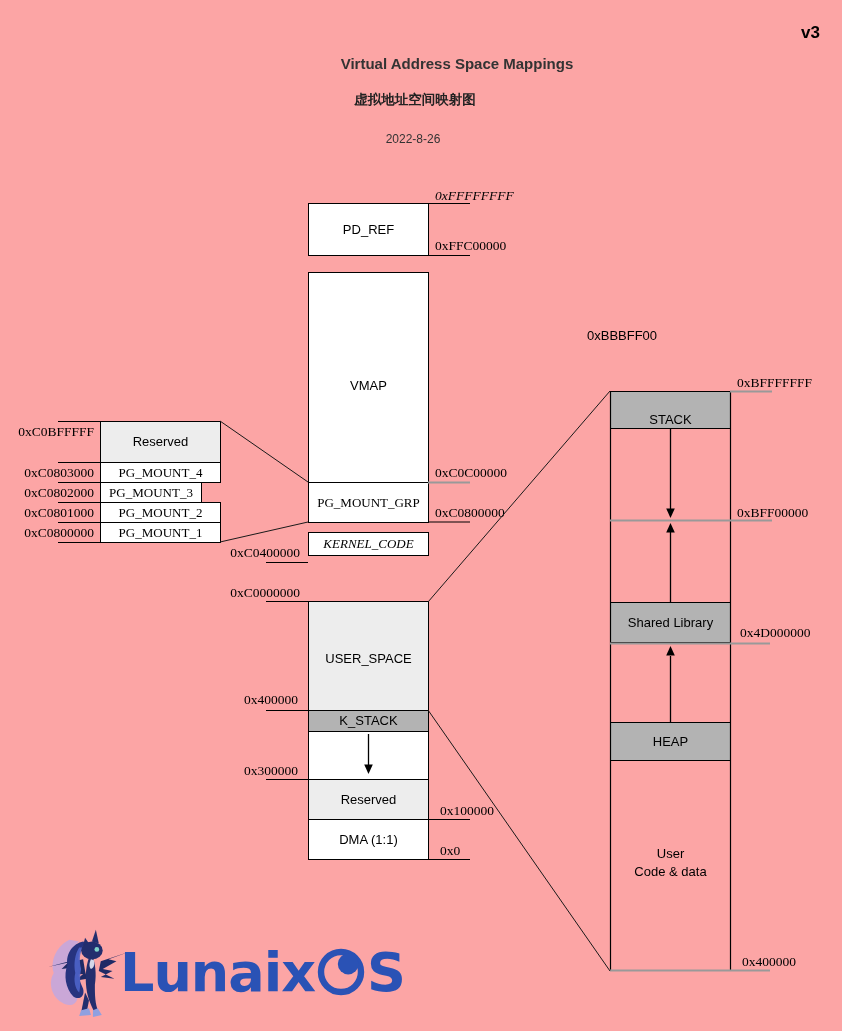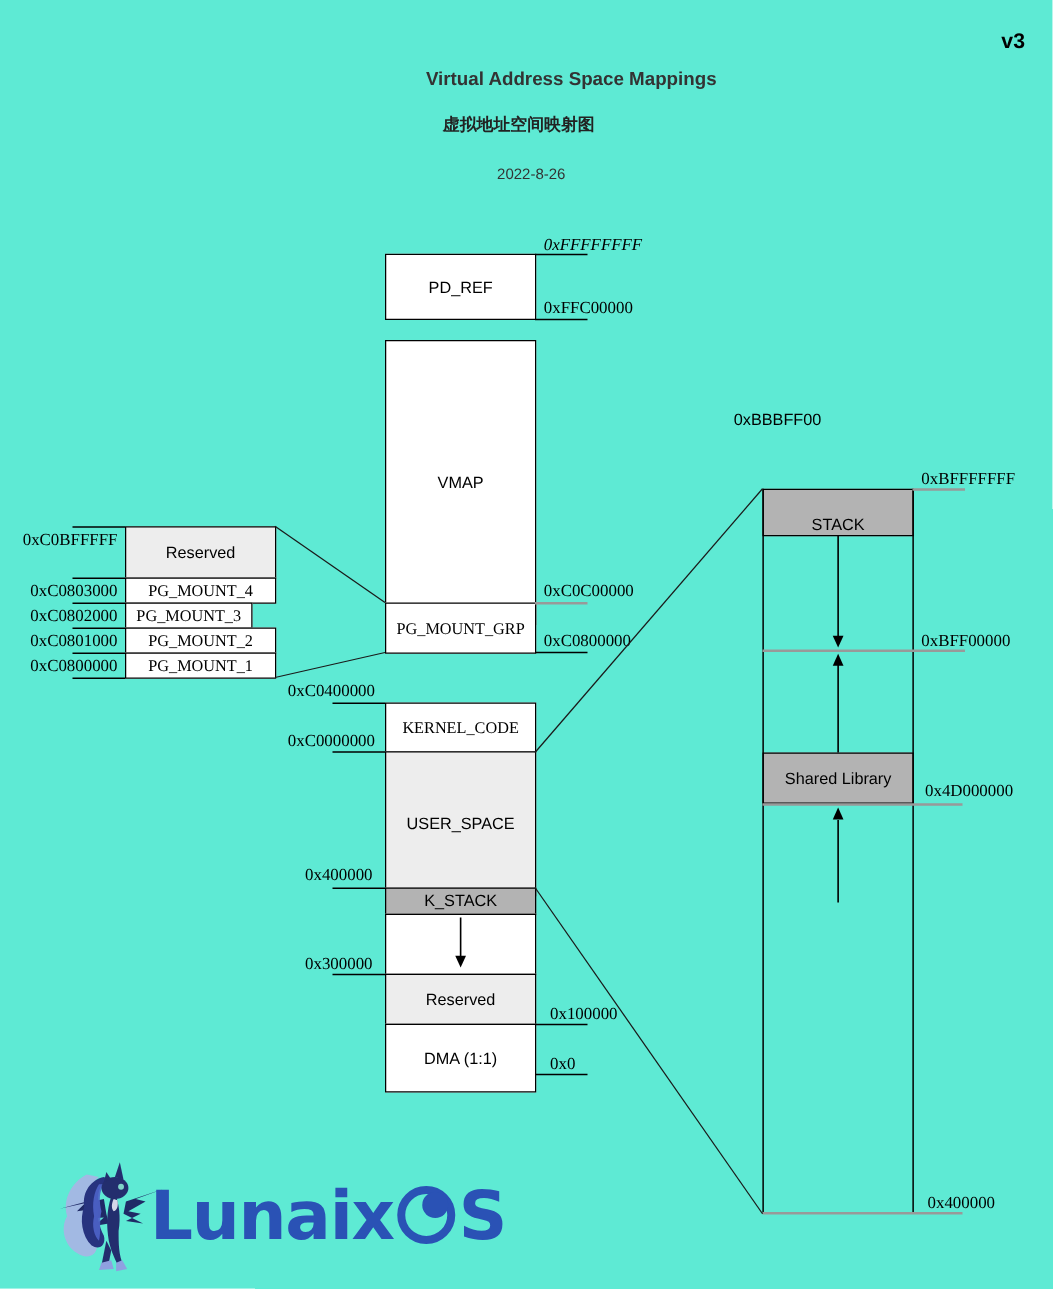--- a/index.html
+++ b/index.html
@@ -1,34 +1,34 @@
 <!DOCTYPE html>
 <html><head>
 <meta charset="utf-8">
 <style>
   html,body{margin:0;padding:0;background:#ffffff;}
-  .canvas{position:relative;width:842px;height:1031px;background:#5eead4;overflow:hidden;
+  .canvas{position:relative;width:842px;height:1031px;background:#fca5a5;overflow:hidden;
           font-family:"Liberation Sans",sans-serif;color:#000;}
   .box{position:absolute;box-sizing:border-box;border:1px solid #000;display:flex;
        align-items:center;justify-content:center;text-align:center;font-size:13px;
        background:#ffffff;line-height:1.2;}
   .gray{background:#b3b3b3;}
   .light{background:#ededed;}
   .serif{font-family:"Liberation Serif","DejaVu Serif",serif;}
   .addr{position:absolute;font-family:"Liberation Serif","DejaVu Serif",serif;
         font-size:13.5px;white-space:nowrap;}
   .addr-sans{position:absolute;font-family:"Liberation Sans",sans-serif;
         font-size:13px;white-space:nowrap;}
   .ralign{text-align:right;}
   .overlay{position:absolute;left:0;top:0;pointer-events:none;}
   .hdr-title{position:absolute;left:0;top:55px;width:826px;text-align:center;
         font-size:15px;font-weight:bold;color:#333;margin-left:44px;}
   .hdr-sub{position:absolute;left:0;top:91px;width:830px;text-align:center;
         font-size:13.5px;font-weight:bold;color:#222;}
-  .hdr-date{position:absolute;left:12px;top:132px;width:826px;text-align:center;
+  .hdr-date{position:absolute;left:0;top:132px;width:826px;text-align:center;
         font-size:12px;color:#333;}
   .ver{position:absolute;left:760px;top:23px;width:60px;text-align:right;
         font-size:17px;font-weight:bold;color:#000;}
   .usercode{position:absolute;left:610px;top:845px;width:121px;text-align:center;
         font-size:13px;line-height:1.35;}
   .logo-row{position:absolute;left:120px;top:934px;height:76px;display:flex;align-items:center;
         font-family:"DejaVu Sans","Liberation Sans",sans-serif;font-weight:bold;
         color:#2a52b5;font-size:54px;letter-spacing:-1px;}
   .moon-o{margin:0 2px;display:block;}
   .mascot{position:absolute;left:40px;top:922px;}
@@ -45,34 +45,34 @@
 
   <div class="box" style="left:308px;top:203px;width:121px;height:53px;">
     <span>PD_REF</span>
     </div>
   <div class="box" style="left:308px;top:255px;width:121px;height:228px;margin-top:17px;">
     <span>VMAP</span>
     </div>
   <div class="box serif" style="left:308px;top:482px;width:121px;height:41px;">
     <span>PG_MOUNT_GRP</span>
     </div>
-  <div class="box serif" style="left:308px;top:562px;width:121px;height:40px;">
+  <div class="box serif" style="left:308px;top:532px;width:121px;height:24px;font-style:italic;">
     <span>KERNEL_CODE</span>
     </div>
   <div class="box light" style="left:308px;top:601px;width:121px;height:116px;">
     <span>USER_SPACE</span>
     </div>
   <div class="box gray" style="left:308px;top:710px;width:121px;height:22px;">
     <span>K_STACK</span>
     </div>
   <div class="box" style="left:308px;top:731px;width:121px;height:49px;"></div>
   <div class="box light" style="left:308px;top:779px;width:121px;height:41px;">
     <span>Reserved</span>
     </div>
-  <div class="box" style="left:308px;top:819px;width:121px;height:55px;">
+  <div class="box" style="left:308px;top:819px;width:121px;height:41px;">
     <span>DMA (1:1)</span>
     </div>
 
   <div class="addr" style="left:435px;top:188px;font-style:italic;">0xFFFFFFFF</div>
   <div class="addr" style="left:435px;top:238px;">0xFFC00000</div>
   <div class="addr" style="left:435px;top:465px;">0xC0C00000</div>
   <div class="addr" style="left:435px;top:505px;">0xC0800000</div>
   <div class="addr" style="left:440px;top:803px;">0x100000</div>
   <div class="addr" style="left:440px;top:843px;">0x0</div>
 
@@ -104,20 +104,27 @@
   <div class="addr ralign" style="right:748px;top:525px;">0xC0800000</div>
 
   <div class="addr-sans" style="left:587px;top:328px;">0xBBBFF00</div>
 
   <div class="box gray" style="left:610px;top:391px;width:121px;height:38px;align-items:flex-end;">
     <span>STACK</span>
     </div>
   <div class="box gray" style="left:610px;top:602px;width:121px;height:41px;">
     <span>Shared Library</span>
     </div>
+  <div class="box gray" style="left:610px;top:722px;width:121px;height:39px;">
+    <span>HEAP</span>
+    </div>
+  <div class="usercode">
+    <div>User</div>
+    <div>Code &amp; data</div>
+  </div>
 
   <div class="addr" style="left:737px;top:375px;">0xBFFFFFFF</div>
   <div class="addr" style="left:737px;top:505px;">0xBFF00000</div>
   <div class="addr" style="left:740px;top:625px;">0x4D000000</div>
   <div class="addr" style="left:742px;top:954px;">0x400000</div>
 
   <svg class="overlay" width="842" height="1031">
 
     <line x1="610.5" y1="391" x2="610.5" y2="971" stroke="#000" stroke-width="1.2"></line>
     <line x1="730.5" y1="391" x2="730.5" y2="971" stroke="#000" stroke-width="1.2"></line>

